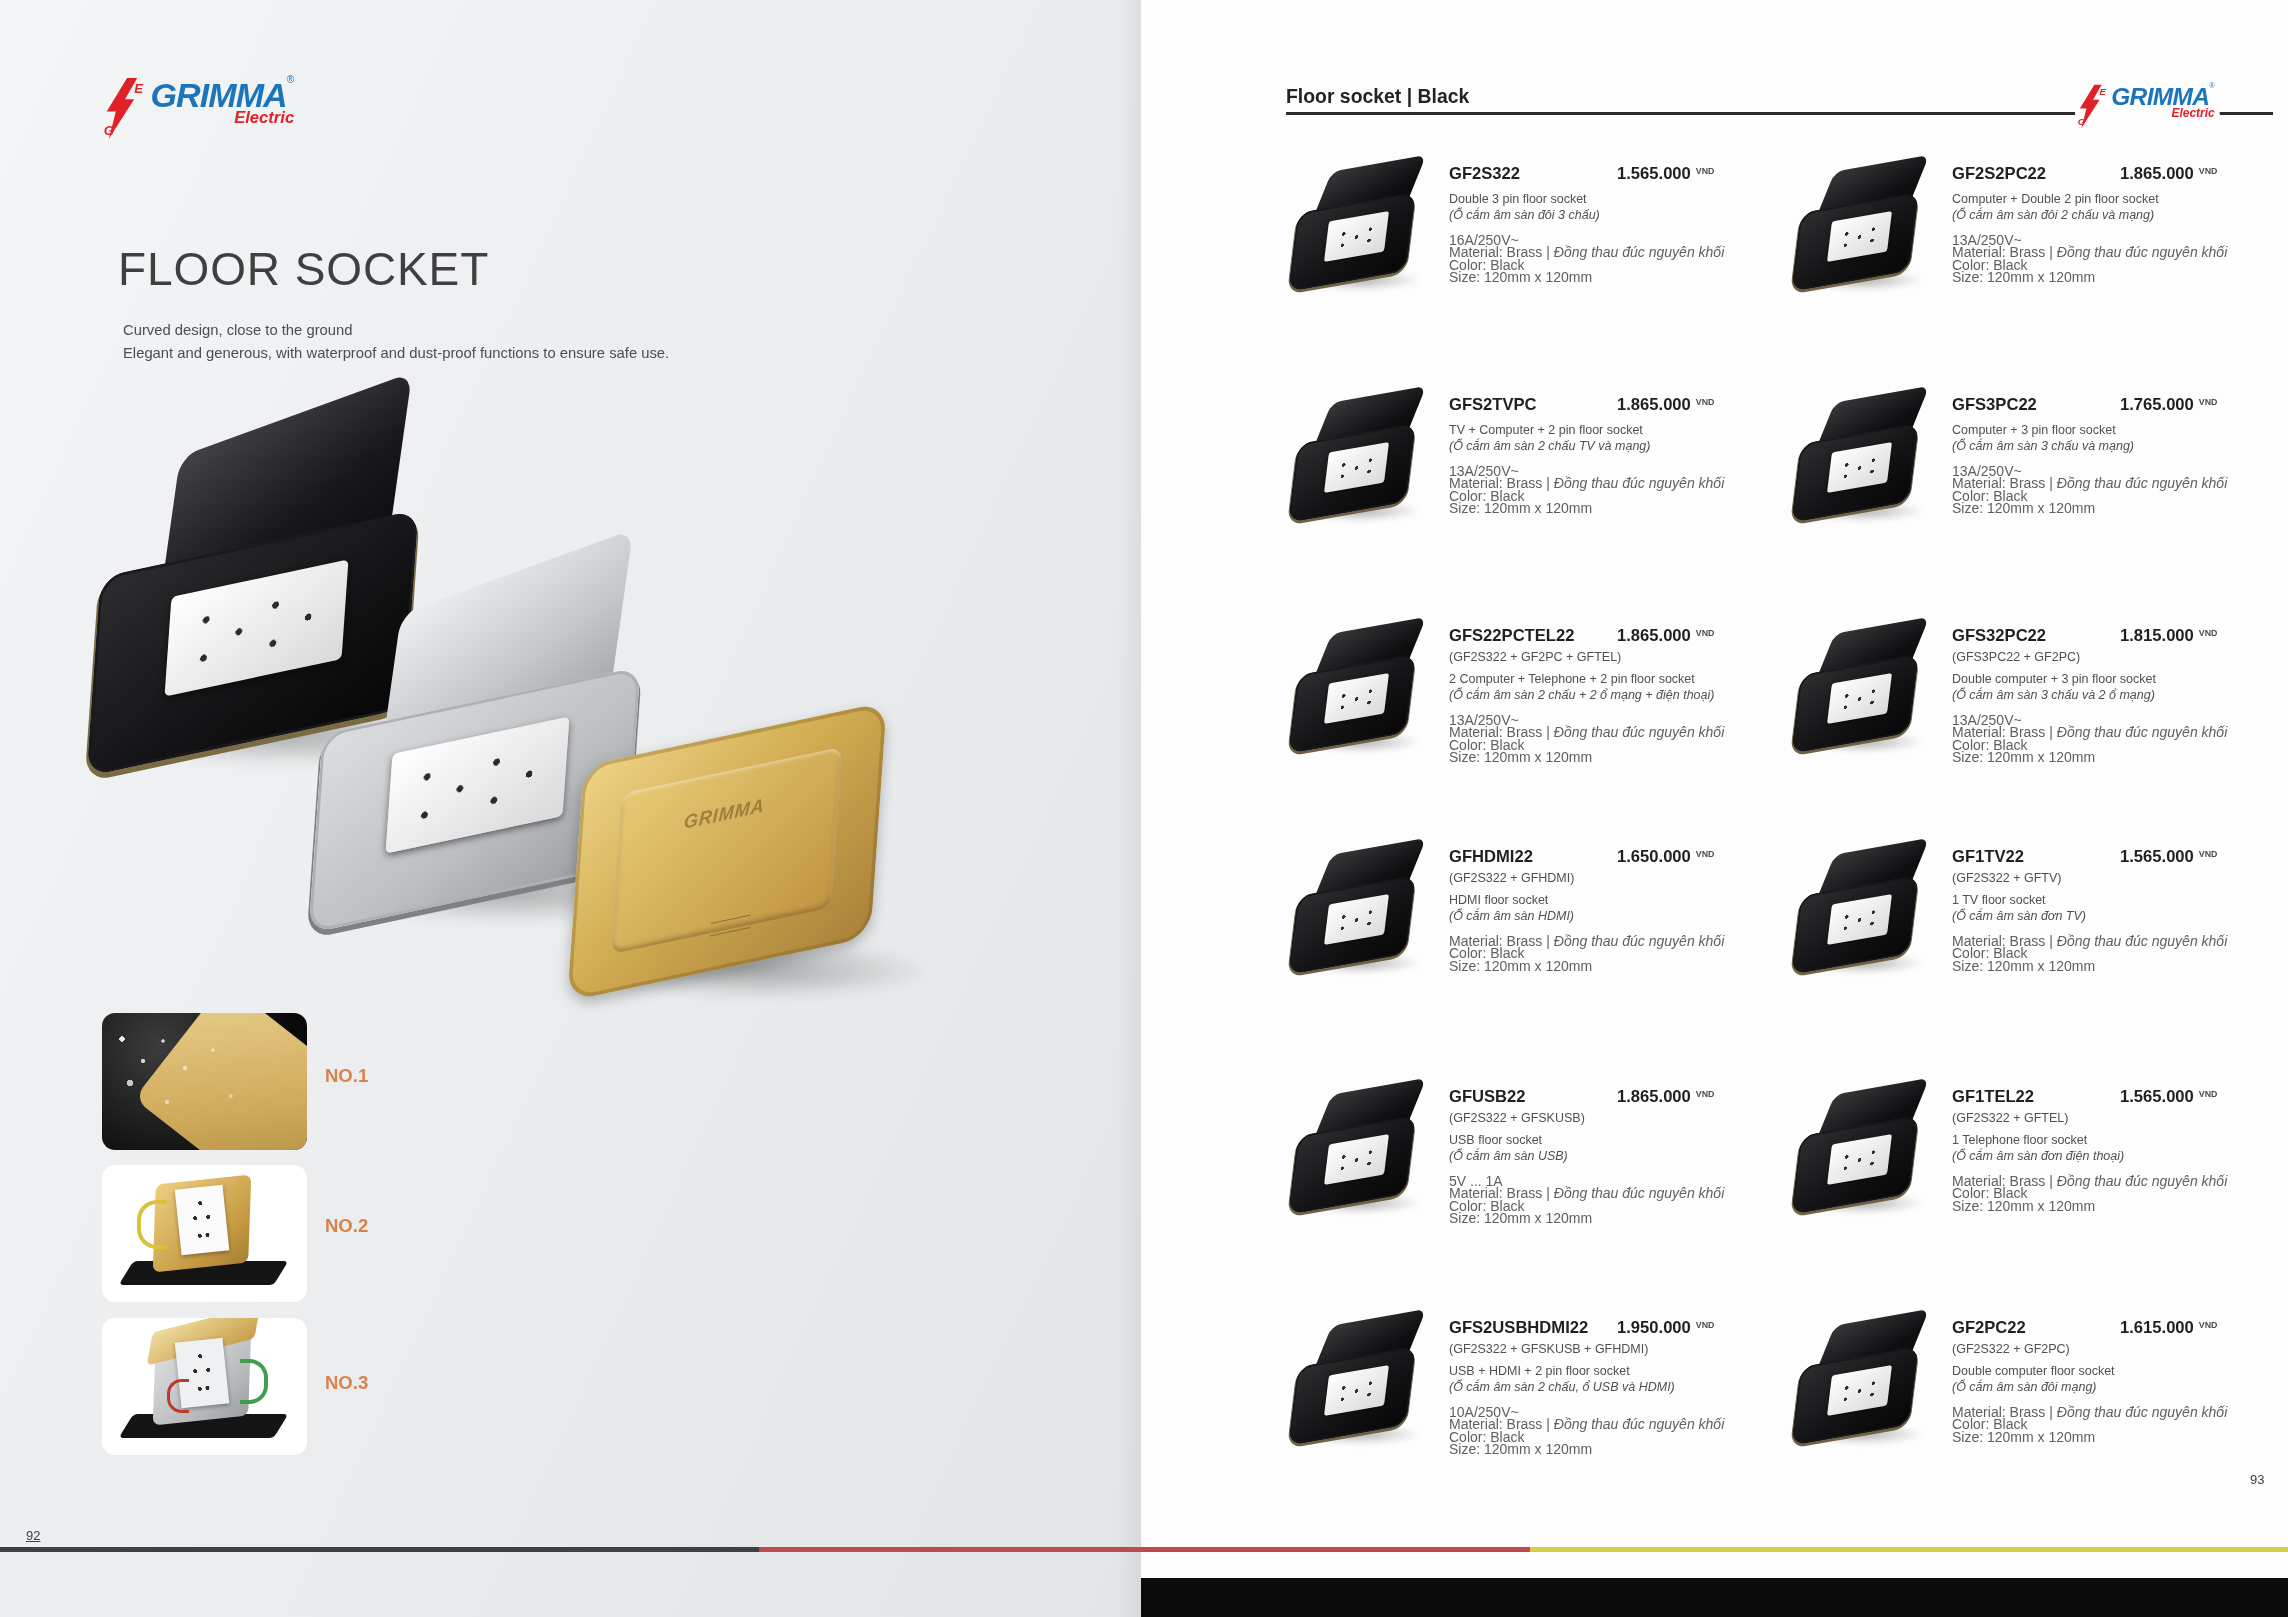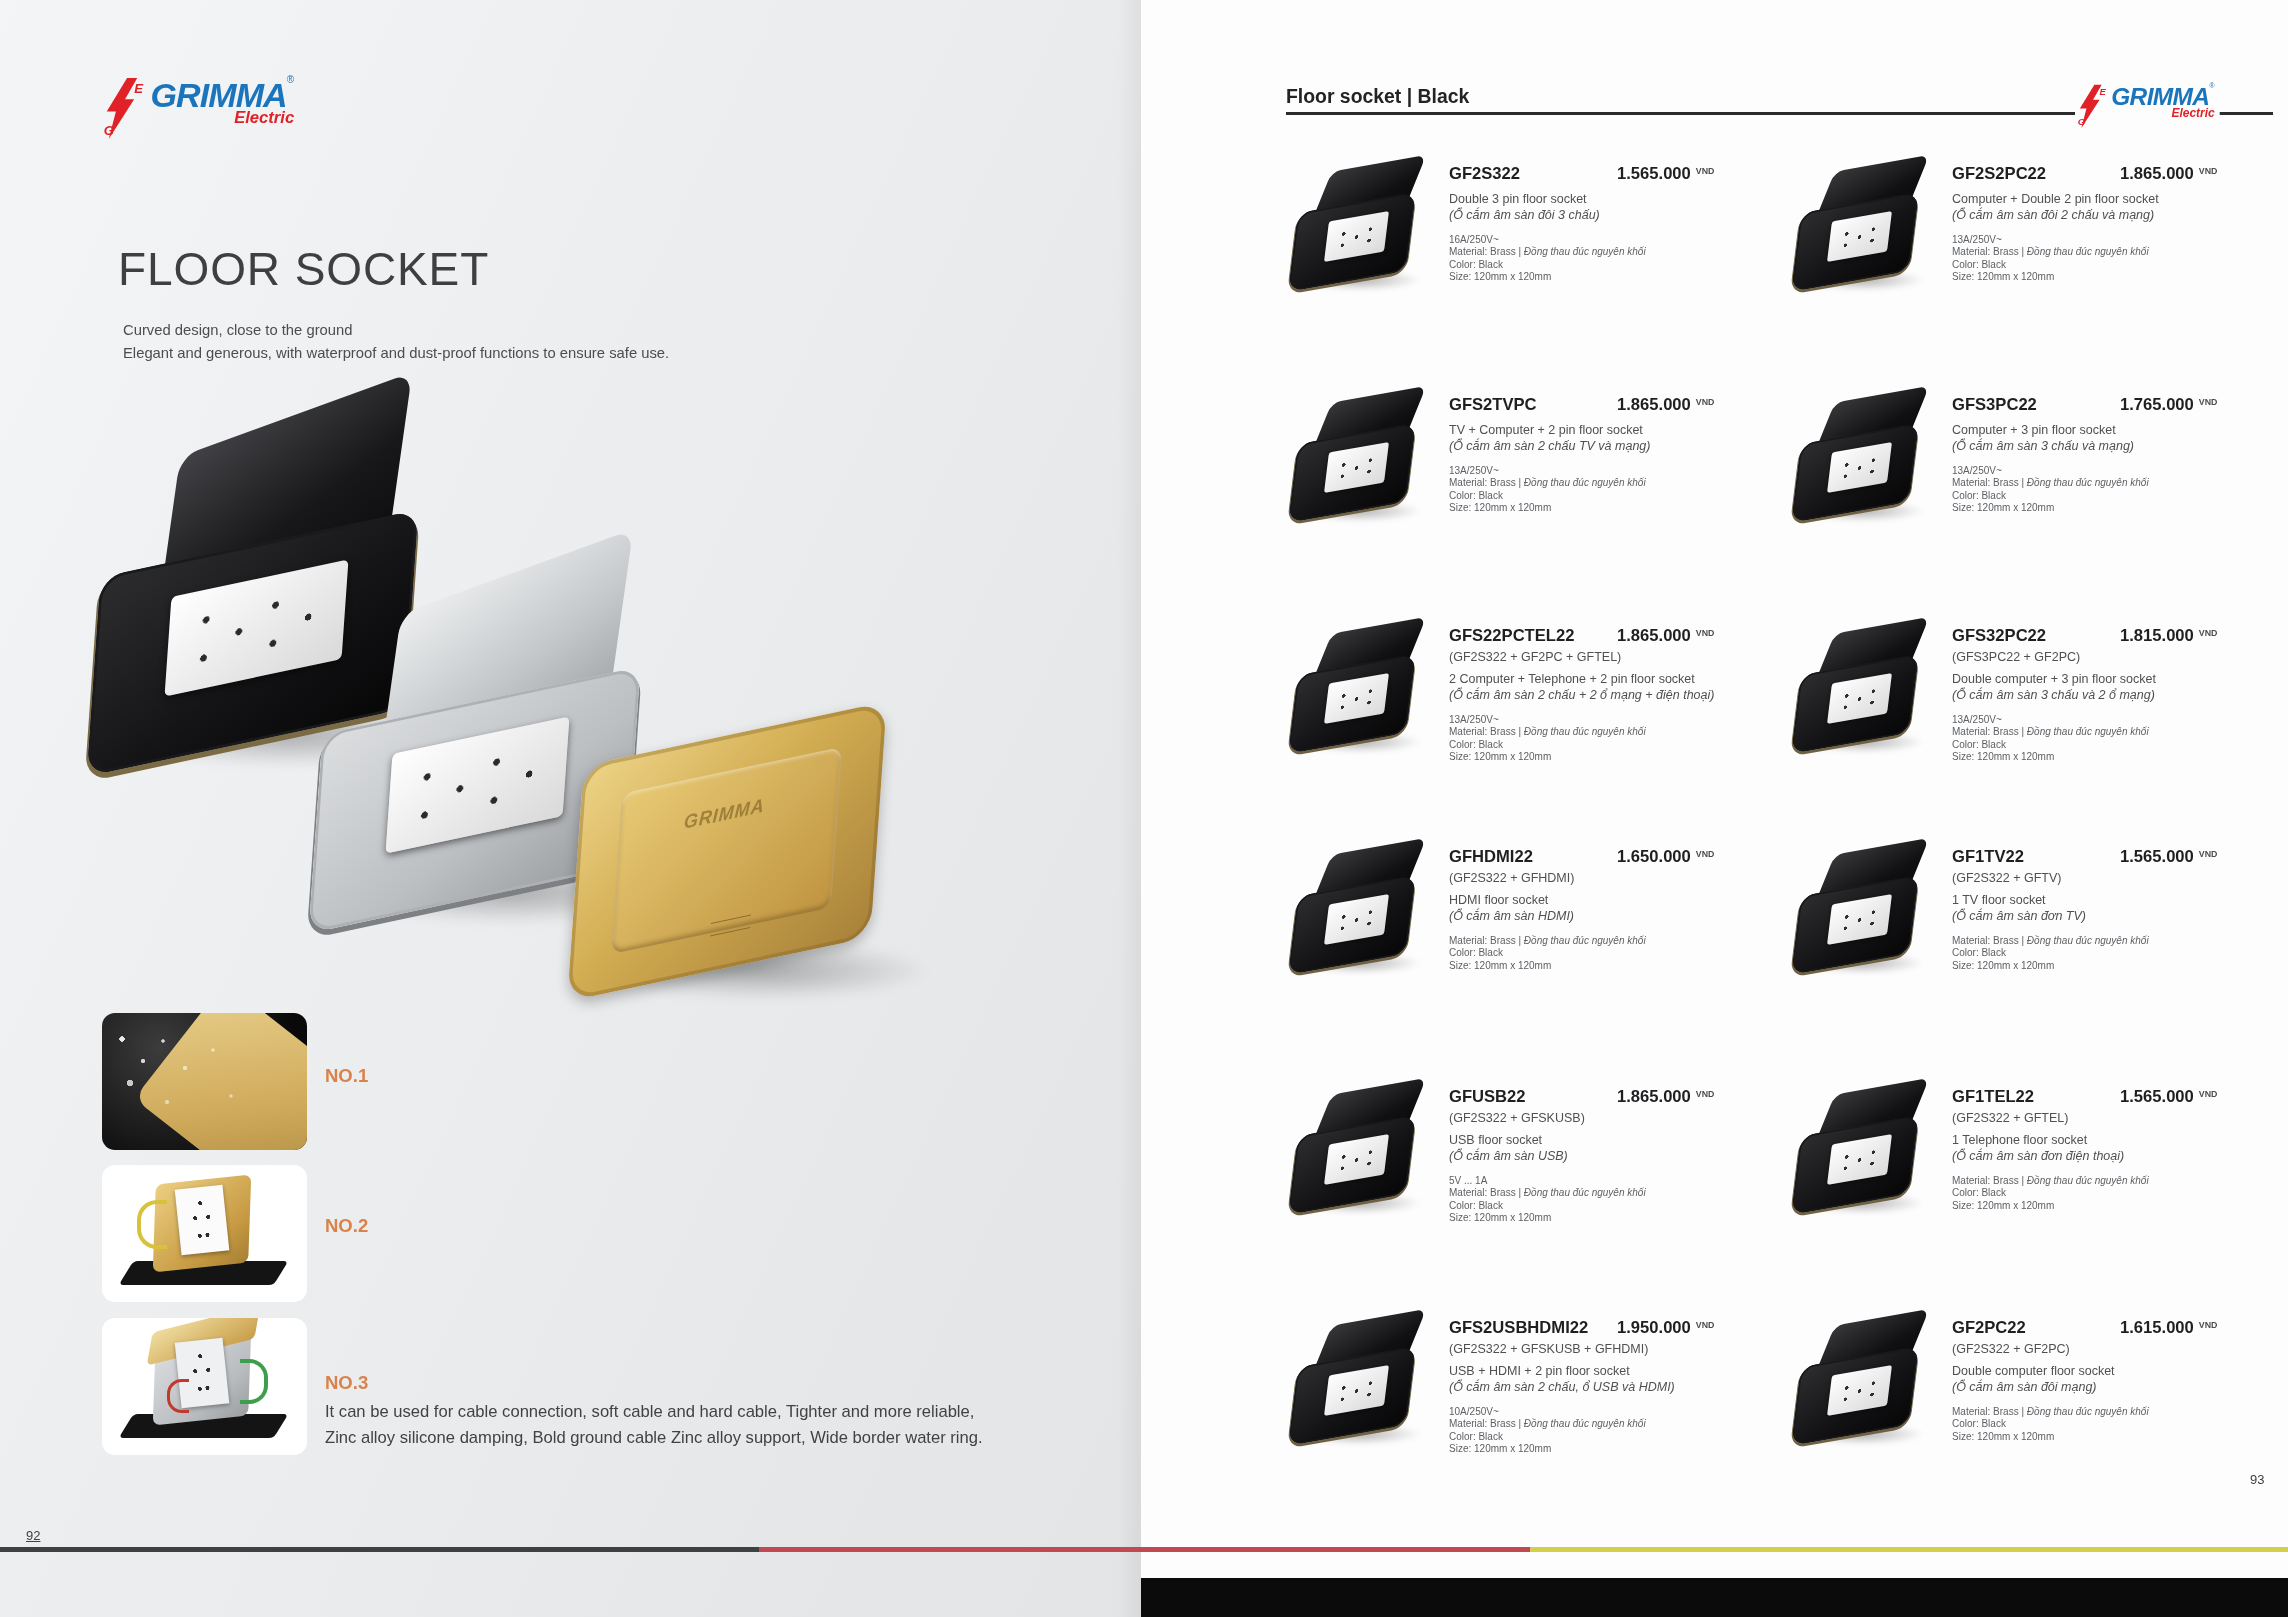--- a/index.html
+++ b/index.html
@@ -124,21 +124,21 @@
     radial-gradient(circle 2.4px at 80% 30%,#2e2e2e 70%,transparent 76%),
     radial-gradient(circle 2.4px at 80% 72%,#2e2e2e 70%,transparent 76%);}
   .p-info{margin-left:166px;padding-top:9.2px;}
   .p-head{display:flex;align-items:baseline;}
   .p-code{font-size:16.6px;font-weight:bold;color:#1f1f21;width:168px;flex:0 0 auto;}
   .p-price{font-size:16.6px;font-weight:bold;color:#1f1f21;}
   .p-cur{font-size:8.8px;font-weight:bold;color:#4b4d4f;margin-left:5px;position:relative;top:-5.5px;}
   .p-combo{font-size:12.5px;color:#4f5052;margin-top:3.7px;}
   .p-desc{font-size:12.5px;color:#4f5052;margin-top:8.3px;line-height:15.7px;}
   .p-desc-vi{font-size:12.5px;font-style:italic;color:#4f5052;line-height:15.7px;}
-  .p-specs{margin-top:10px;font-size:10px;line-height:12.5px;color:#5e6063;}
+  .p-specs{margin-top:10px;font-size:14px;line-height:12.5px;color:#5e6063;}
   .vi-italic{font-style:italic;}
 
   
   .fl{position:absolute;top:1547px;height:4.6px;}
   .fl-dark{left:0;width:759px;background:#3d4144;}
   .fl-red{left:759px;width:772px;background:#c04a51;}
   .fl-yellow{left:1530px;width:759px;background:#d5ce49;}
   .pnum{position:absolute;font-size:13px;color:#3f4042;}
   .pnum-left{left:26px;top:1528px;text-decoration:underline;}
   .pnum-right{left:2250px;top:1472px;}
@@ -211,21 +211,20 @@
   <div class="feature" style="top:1318px;height:148px;">
     <div class="thumb t3">
       <div class="t-base"></div>
         <div class="t-body"></div>
         <div class="t-cover"></div>
         <div class="t-face"></div>
         <div class="t-wire-g"></div>
         <div class="t-wire-r"></div>
     </div>
     <div class="f-label" style="top:54px;">NO.3</div>
-    <div class="f-text" style="top:81px;">It can be used for cable connection, soft cable and hard cable, Tighter and more reliable, Zinc alloy silicone damping, Bold ground cable Zinc alloy support, Wide border water ring.</div>
   </div>
 </div>
 
 <div class="right-page">
   <div class="black-band" style="left:0;"></div>
 </div>
 
 <div class="section-header">Floor socket | Black</div>
 <div class="section-rule"></div>
 

